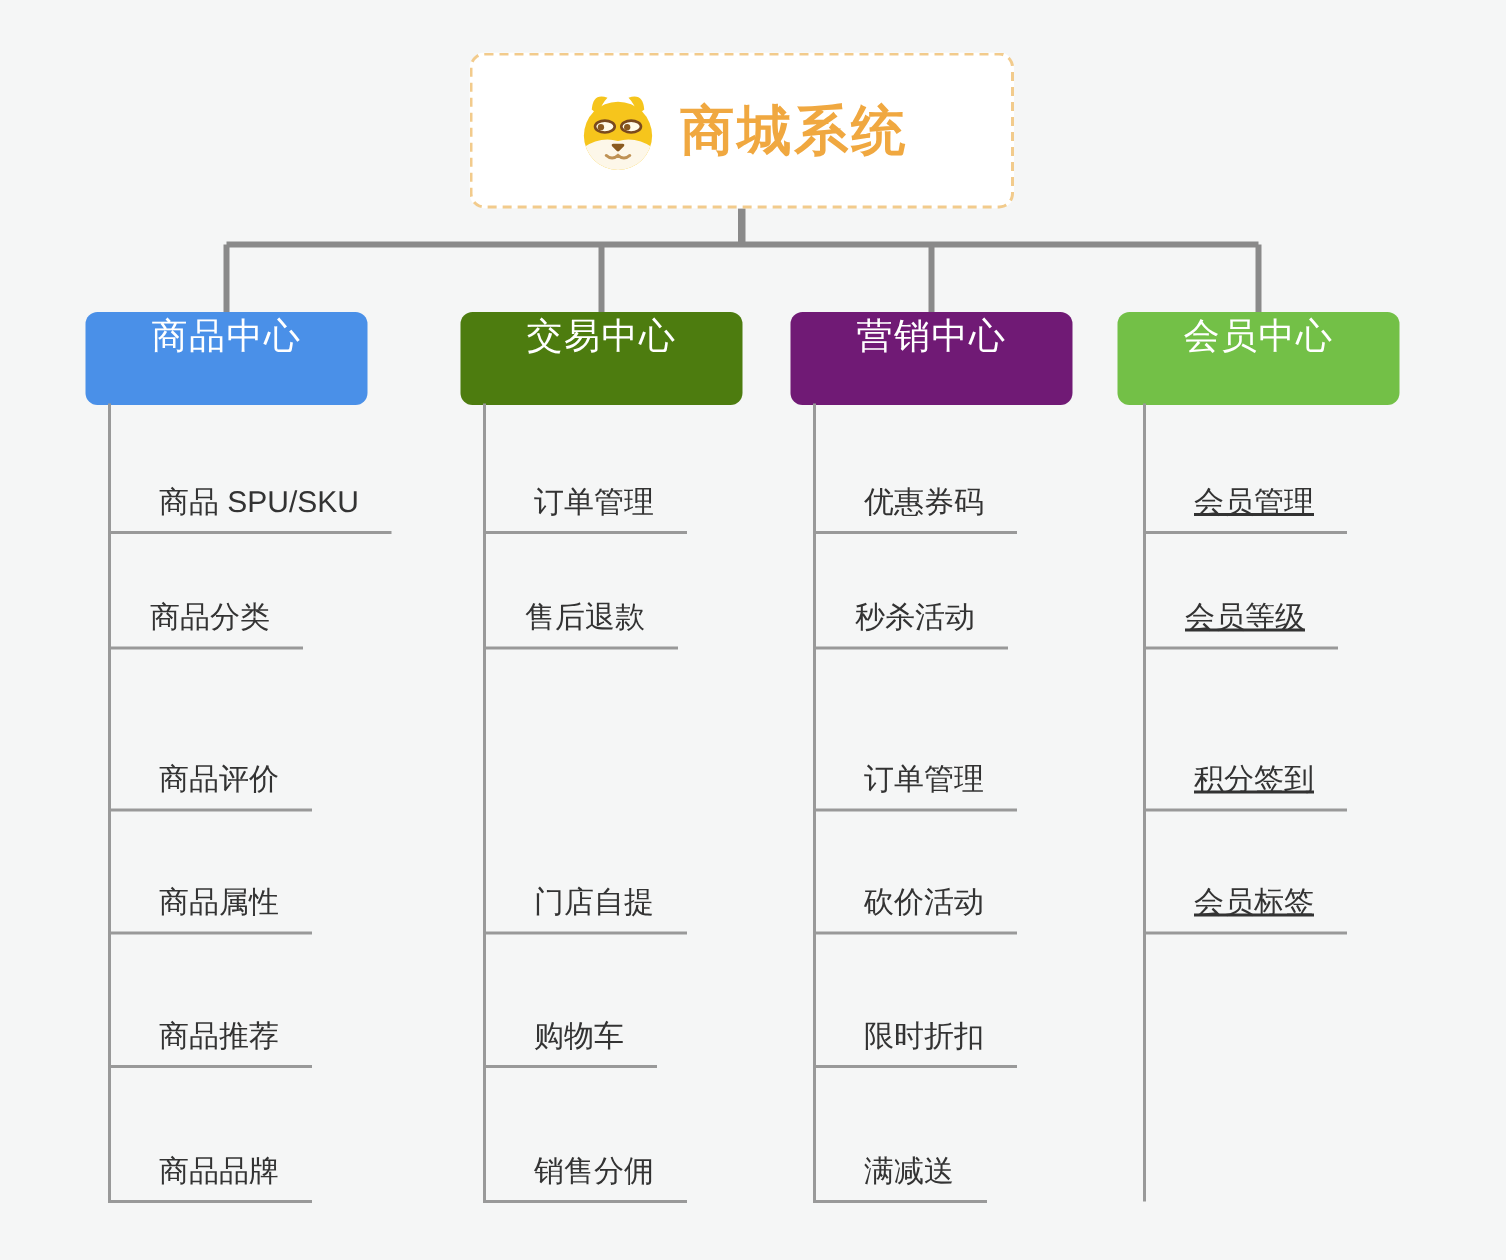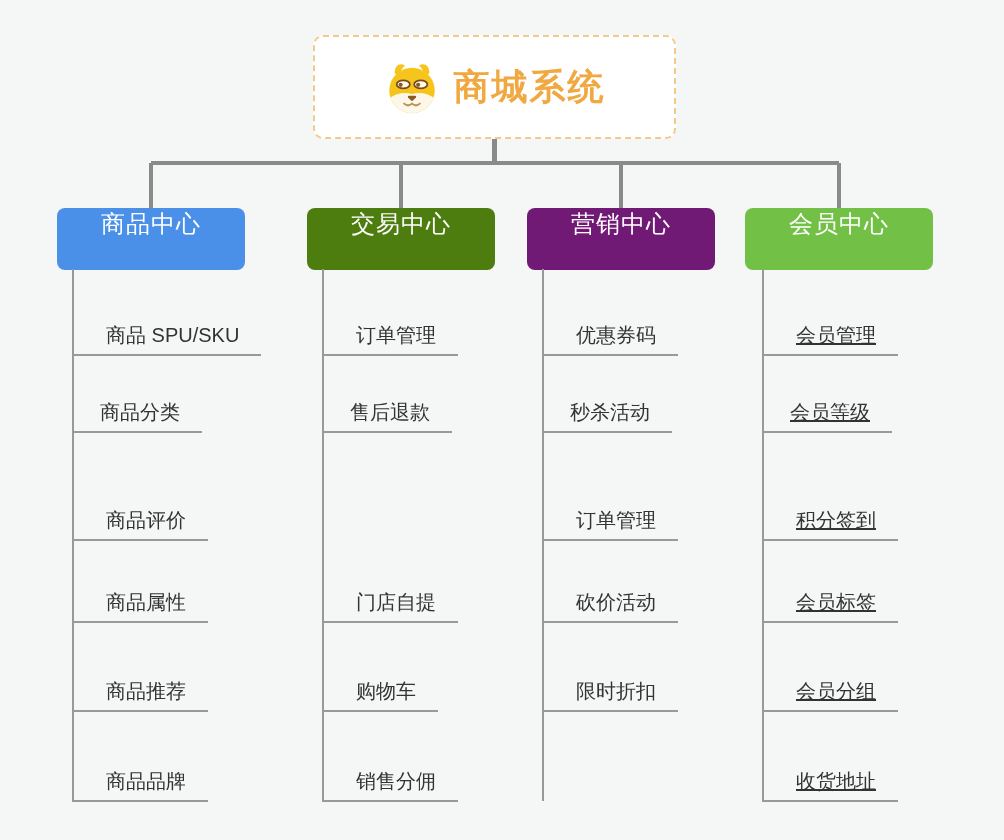--- a/index.html
+++ b/index.html
@@ -123,21 +123,20 @@
   <div class="leaf c1 r1">售后退款</div>
   <div class="leaf c1 r3">门店自提</div>
   <div class="leaf c1 r4">购物车</div>
   <div class="leaf c1 r5">销售分佣</div>
 
   <div class="leaf c2 r0">优惠券码</div>
   <div class="leaf c2 r1">秒杀活动</div>
   <div class="leaf c2 r2">订单管理</div>
   <div class="leaf c2 r3">砍价活动</div>
   <div class="leaf c2 r4">限时折扣</div>
+  <div class="leaf c2 r5">满减送</div>
 
   <div class="leaf c3 r0">会员管理</div>
   <div class="leaf c3 r1">会员等级</div>
   <div class="leaf c3 r2">积分签到</div>
   <div class="leaf c3 r3">会员标签</div>
-  <div class="leaf c3 r4">会员分组</div>
-  <div class="leaf c3 r5">收货地址</div>
 
 </div>
 
 </body></html>

